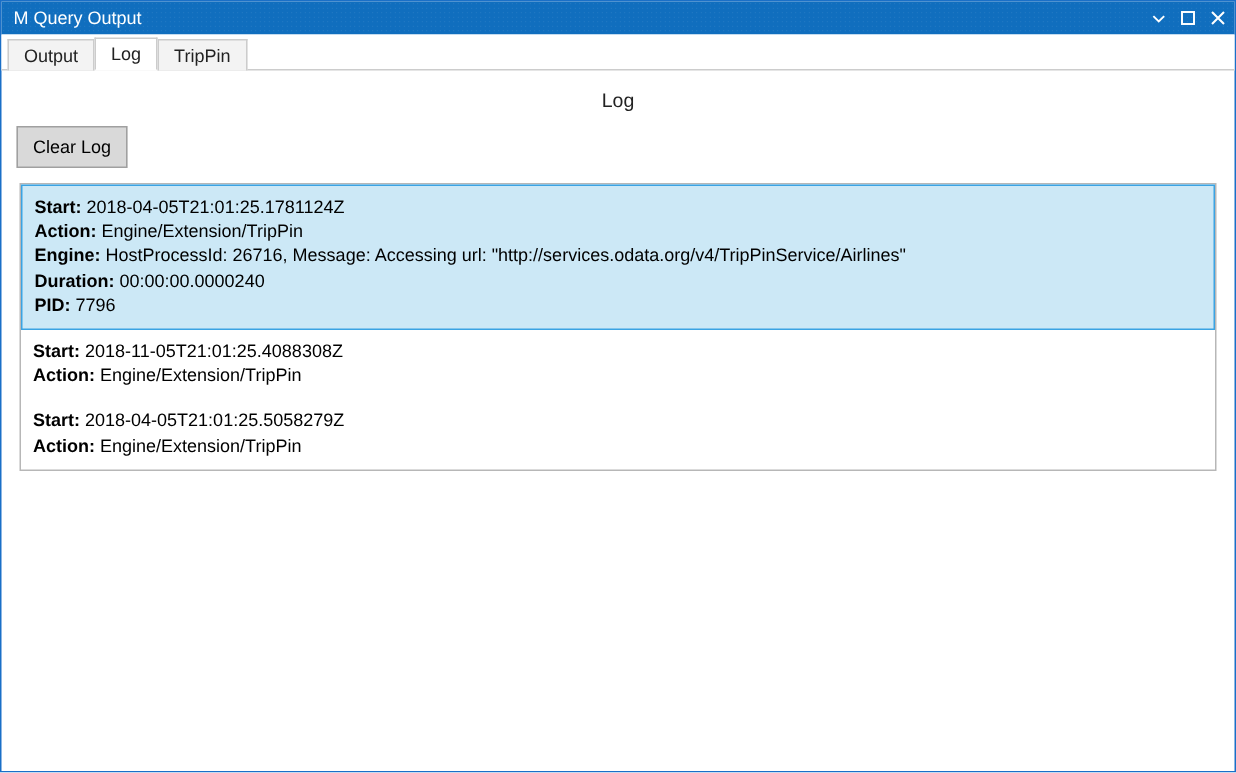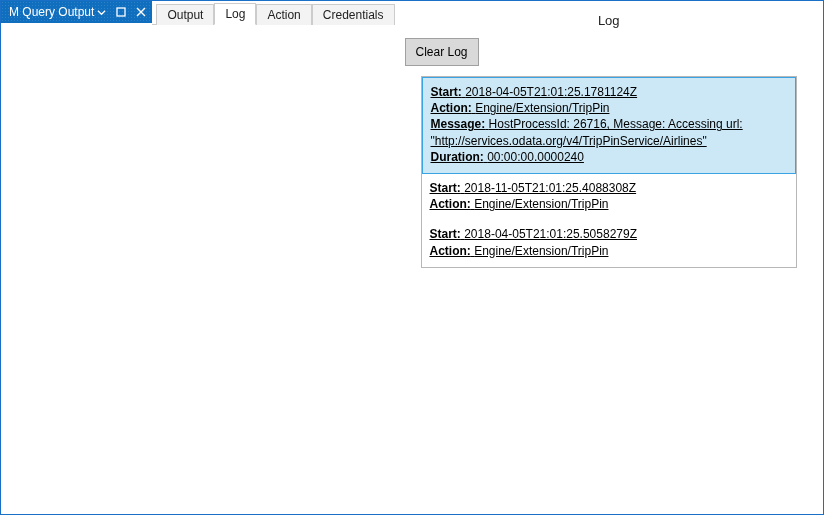--- a/index.html
+++ b/index.html
@@ -11,21 +11,21 @@
     color: #000;
     width: 824px;
     height: 515px;
     overflow: hidden;
   }
   .window {
     width: 824px;
     height: 515px;
     border: 1px solid #1a6fc7;
     display: flex;
-    flex-direction: row;
+    flex-direction: column;
   }
   .titlebar {
     height: 22px;
     background: #106ebe;
     background-image: radial-gradient(rgba(255,255,255,0.12) 0.5px, transparent 0.5px);
     background-size: 3px 3px;
     color: #fff;
     display: flex;
     align-items: center;
     padding: 0 4px 0 8px;
@@ -90,22 +90,21 @@
     padding: 6px 10px;
     font-size: 12px;
     font-family: inherit;
     cursor: default;
     color: #000;
   }
   .log-list {
     border: 1px solid #b7b7b7;
     flex: 0 0 auto;
     padding: 0;
-    margin: 0 18px;
-    text-decoration: underline;
+    margin: 0 4px;
   }
   .log-entry {
     padding: 6px 8px 8px 8px;
     font-size: 12px;
     line-height: 1.35;
   }
   .log-entry.selected {
     background: #cce8f6;
     border: 1px solid #3aa3e3;
     margin: 0;
@@ -135,38 +134,38 @@
         <svg width="10" height="10" viewBox="0 0 10 10">
             <path d="M1 1 L9 9 M9 1 L1 9" stroke="#fff" stroke-width="1.4"></path>
           </svg>
       </span>
     </span>
   </div>
 
   <div class="tabstrip">
     <div class="tab">Output</div>
     <div class="tab active">Log</div>
-    <div class="tab">Action</div>
-    <div class="tab">Credentials</div>
+    <div class="tab">TripPin</div>
   </div>
 
   <div class="body">
     <div class="heading">Log</div>
 
     <div class="toolbar">
       <button class="btn">Clear Log</button>
     </div>
 
     <div class="log-list">
 
       <div class="log-entry selected">
         <div class="row"><span class="k">Start:</span> <span class="v">2018-04-05T21:01:25.1781124Z</span></div>
         <div class="row"><span class="k">Action:</span> <span class="v">Engine/Extension/TripPin</span></div>
-        <div class="row"><span class="k">Message:</span> <span class="v">HostProcessId: 26716, Message: Accessing url: "http://services.odata.org/v4/TripPinService/Airlines"</span></div>
+        <div class="row"><span class="k">Engine:</span> <span class="v">HostProcessId: 26716, Message: Accessing url: "http://services.odata.org/v4/TripPinService/Airlines"</span></div>
         <div class="row"><span class="k">Duration:</span> <span class="v">00:00:00.0000240</span></div>
+        <div class="row"><span class="k">PID:</span> <span class="v">7796</span></div>
       </div>
 
       <div class="log-entry">
         <div class="row"><span class="k">Start:</span> <span class="v">2018-11-05T21:01:25.4088308Z</span></div>
         <div class="row"><span class="k">Action:</span> <span class="v">Engine/Extension/TripPin</span></div>
       </div>
 
       <div class="log-entry">
         <div class="row"><span class="k">Start:</span> <span class="v">2018-04-05T21:01:25.5058279Z</span></div>
         <div class="row"><span class="k">Action:</span> <span class="v">Engine/Extension/TripPin</span></div>

